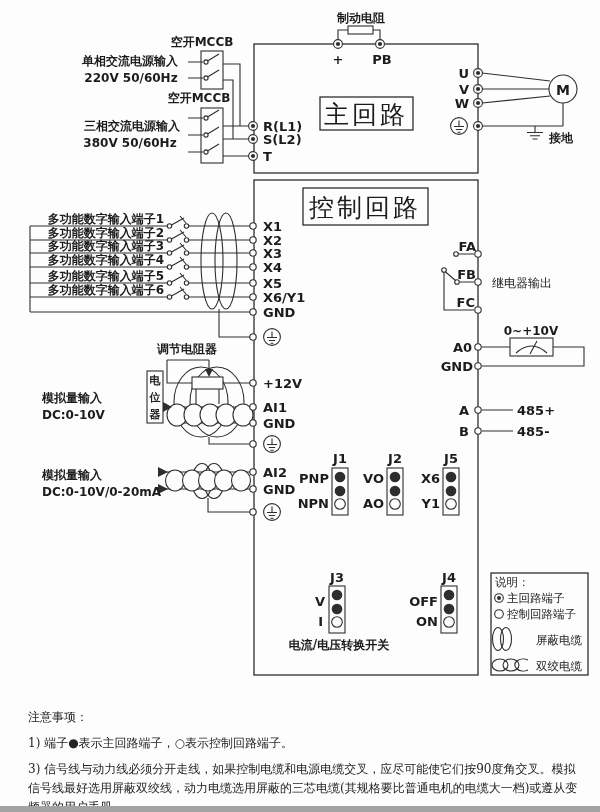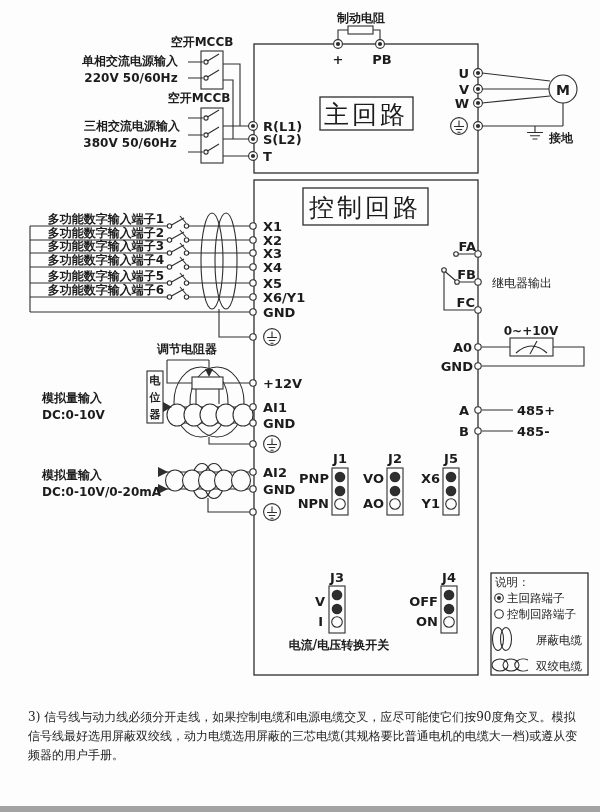--- a/index.html
+++ b/index.html
@@ -336,16 +336,18 @@
     <g>
       <ellipse cx="500" cy="665" rx="8" ry="6" class="ln"></ellipse>
       <ellipse cx="511" cy="665" rx="8" ry="6" class="ln"></ellipse>
       <path class="ln" d="M528,660 A8.5,6 0 1 0 528,670"></path>
     </g>
     <text class="sr11" x="536" y="666">双绞电缆</text>
   </g>
 </svg>
 
   <div class="notes">
+    <p class="notes-title">注意事项：</p>
+    <p>1) 端子●表示主回路端子，○表示控制回路端子。</p>
     <p>3) 信号线与动力线必须分开走线，如果控制电缆和电源电缆交叉，应尽可能使它们按90度角交叉。模拟信号线最好选用屏蔽双绞线，动力电缆选用屏蔽的三芯电缆(其规格要比普通电机的电缆大一档)或遵从变频器的用户手册。</p>
   </div>
   <div class="scanband"></div>
 </div>
 
 </body></html>

